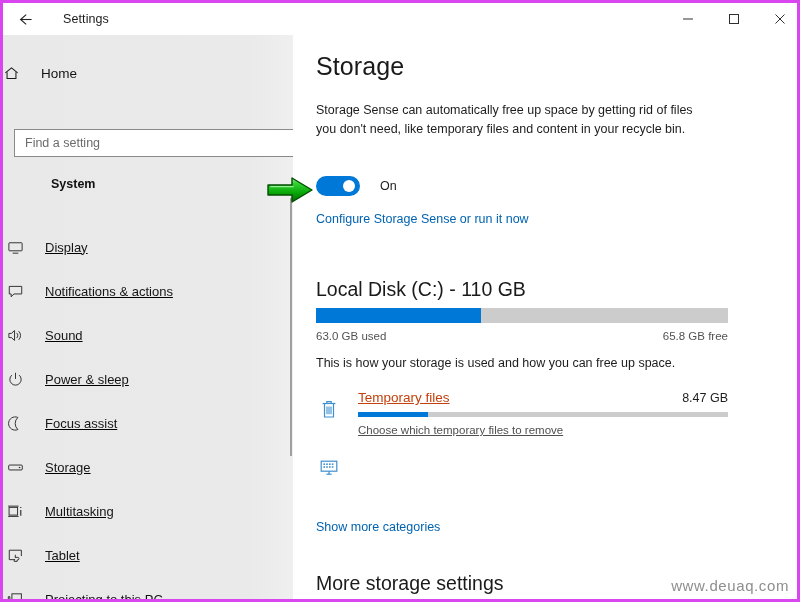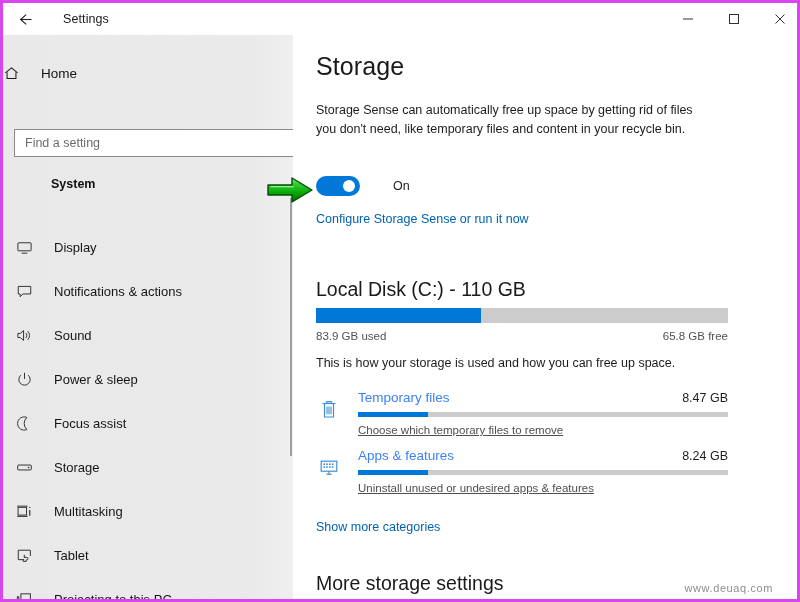--- a/index.html
+++ b/index.html
@@ -135,21 +135,22 @@
 
   .navlist {
     position: absolute;
     top: 190px; left: 0;
     width: 290px;
   }
   .navitem {
     height: 44px;
     display: flex;
     align-items: center;
-    padding-left: 13px;
+    padding-left: 4px;
+    text-decoration: underline;
   }
   .navitem .ico {
     width: 26px;
     display: flex;
     align-items: center;
     justify-content: flex-start;
     color: #2a2a2a;
   }
   .navitem .lbl {
     font-size: 13px;
@@ -193,21 +194,20 @@
     font-size: 12.5px;
     line-height: 19px;
     color: #1c1c1c;
   }
 
   .toggle-row {
     position: absolute;
     top: 141px; left: 23px;
     display: flex;
     align-items: center;
-    gap: 13px;
   }
   .toggle {
     width: 44px;
     height: 20px;
     border-radius: 10px;
     background: #0078d7;
     position: relative;
     flex: 0 0 auto;
   }
   .toggle .knob {
@@ -301,21 +301,22 @@
     margin-left: 42px;
     position: relative;
   }
   .cat-head {
     display: flex;
     align-items: baseline;
     justify-content: space-between;
   }
   .cat-name {
     font-size: 13.5px;
-    color: #3b82f6;
+    color: #c2410c;
+    text-decoration: underline;
   }
   .cat-size {
     font-size: 12.5px;
     color: #1d1d1d;
   }
   .cat-bar {
     margin-top: 7px;
     width: 370px;
     height: 5px;
     background: #cccccc;
@@ -342,23 +343,23 @@
     left: 262px;
     top: 172px;
     width: 50px;
     height: 30px;
     z-index: 40;
     pointer-events: none;
   }
 
   .watermark {
     position: absolute;
-    right: 24px;
+    right: 8px;
     bottom: 5px;
-    font-size: 11px;
+    font-size: 15px;
     color: #8e8e8e;
     letter-spacing: .6px;
     font-family: "Liberation Sans", sans-serif;
     z-index: 30;
   }
 </style>
 </head>
 <body>
 
 <div id="app">
@@ -532,21 +533,21 @@
     </div>
 
     <a class="link link-configure">Configure Storage Sense or run it now</a>
 
     <div class="h2 h2-disk">Local Disk (C:) - 110 GB</div>
 
     <div class="diskbar">
       <div class="fill" id="disk-fill" style="width: 40%;"></div>
     </div>
 
-    <div class="disk-used">83.9 GB used</div>
+    <div class="disk-used">63.0 GB used</div>
     <div class="disk-free">65.8 GB free</div>
 
     <div class="howto">This is how your storage is used and how you can free up space.</div>
 
     <div class="cat-list">
 
       <div class="cat-row">
         <span class="cat-ico">
           <svg width="22" height="22" viewBox="0 0 22 22">
             <path d="M6.5 5.5 H15.5 V19 H6.5 Z" fill="none" stroke="#3f8fd0" stroke-width="1.2"></path>
@@ -578,30 +579,20 @@
             <rect x="5.4" y="7.4" width="1.6" height="1.6" fill="#3f8fd0"></rect>
             <rect x="8.2" y="7.4" width="1.6" height="1.6" fill="#3f8fd0"></rect>
             <rect x="11" y="7.4" width="1.6" height="1.6" fill="#3f8fd0"></rect>
             <rect x="13.8" y="7.4" width="1.6" height="1.6" fill="#3f8fd0"></rect>
             <rect x="5.4" y="10.2" width="1.6" height="1.6" fill="#3f8fd0"></rect>
             <rect x="8.2" y="10.2" width="1.6" height="1.6" fill="#3f8fd0"></rect>
             <rect x="11" y="10.2" width="1.6" height="1.6" fill="#3f8fd0"></rect>
             <rect x="13.8" y="10.2" width="1.6" height="1.6" fill="#3f8fd0"></rect>
           </svg>
         </span>
-        <div class="cat-body">
-          <div class="cat-head">
-            <span class="cat-name">Apps &amp; features</span>
-            <span class="cat-size">8.24 GB</span>
-          </div>
-          <div class="cat-bar">
-            <div class="fill" id="cat-fill-1" style="width: 19%;"></div>
-          </div>
-          <div class="cat-sub">Uninstall unused or undesired apps &amp; features</div>
-        </div>
       </div>
 
     </div>
 
     <a class="link link-showmore">Show more categories</a>
 
     <div class="h2 h2-more">More storage settings</div>
 
   </div>
 

